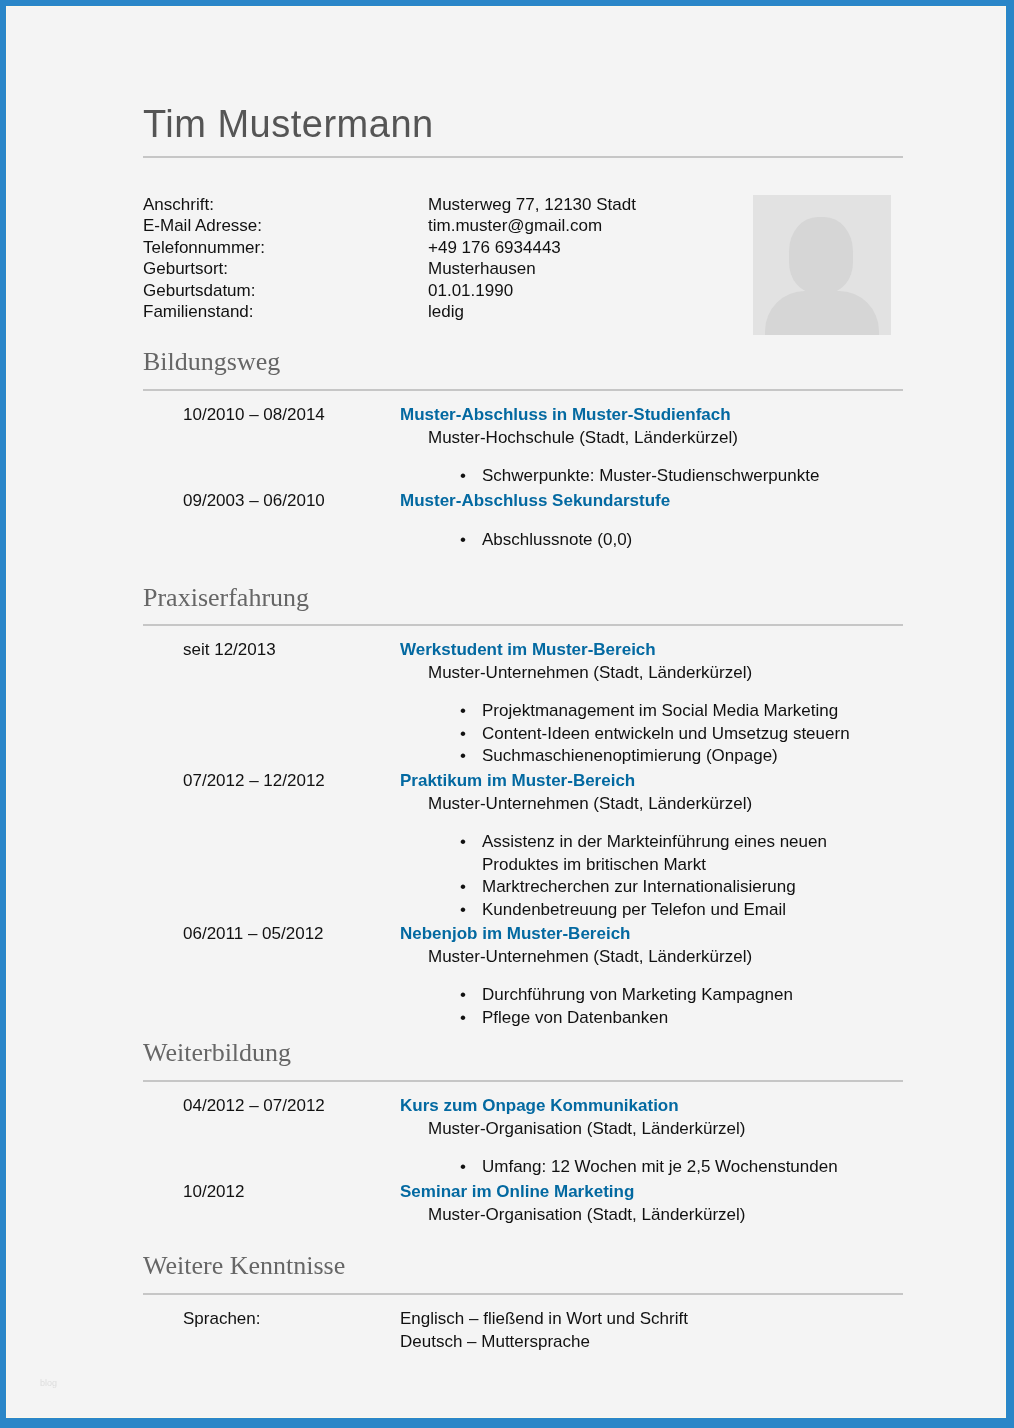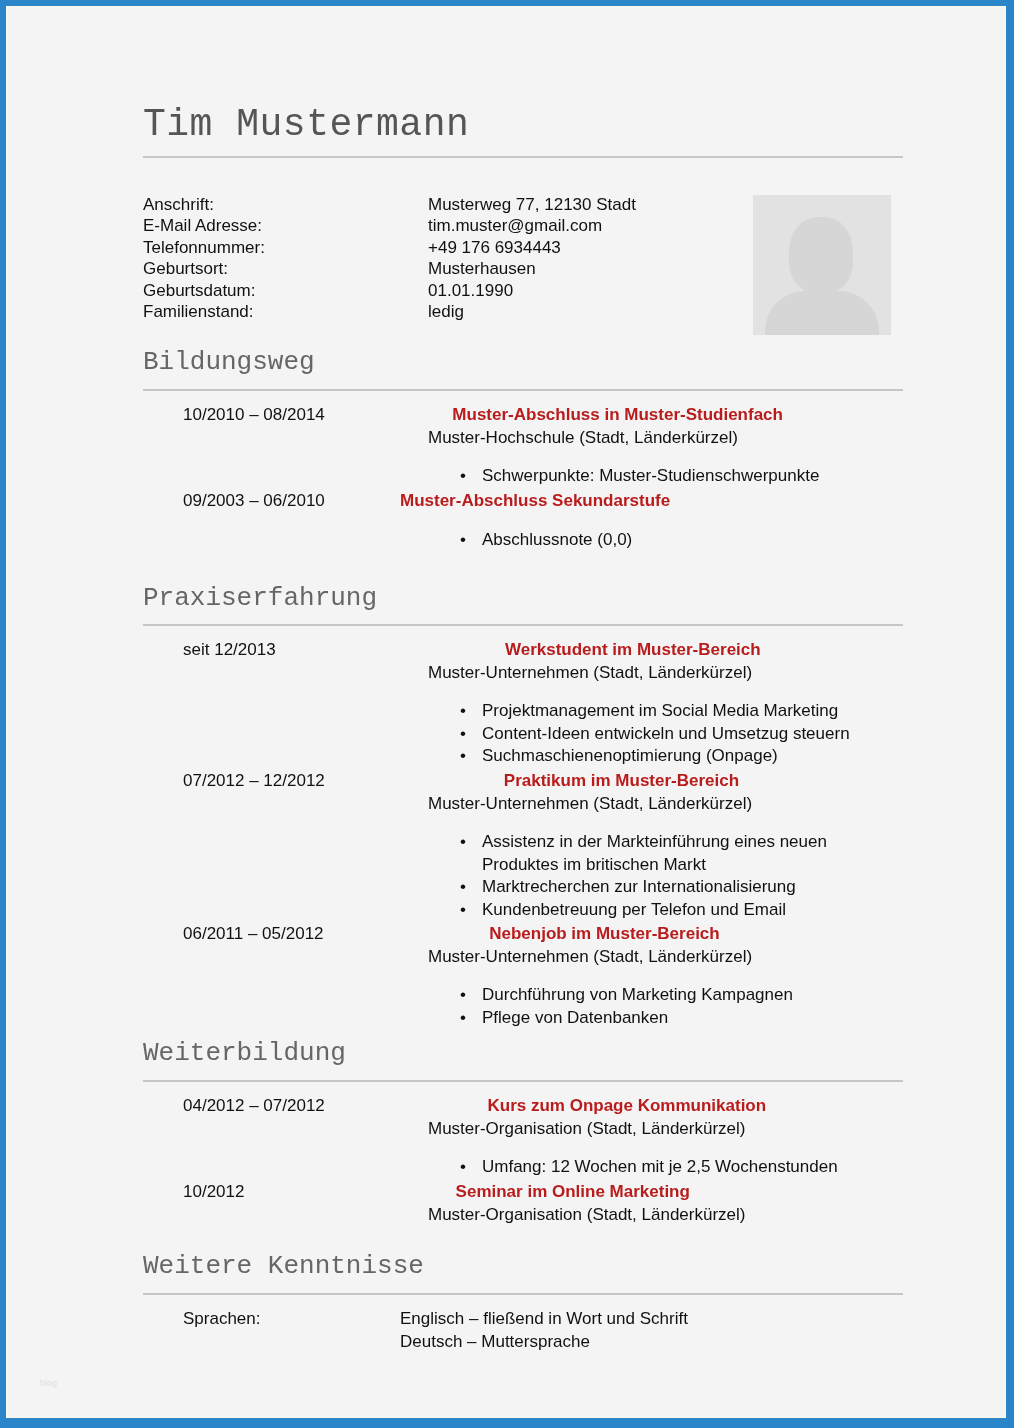--- a/index.html
+++ b/index.html
@@ -8,41 +8,41 @@
     background:#2a86c8;
     font-family:"Liberation Sans", sans-serif;
   }
   .frame {
     position:absolute; left:6px; top:6px; width:1000px; height:1412px;
     background:#f4f4f4; border:1px solid #fbf8ea; box-sizing:border-box;
   }
   .page { position:absolute; left:136px; top:0; width:760px; }
   .name {
     position:absolute; top:96px; left:0;
-    font-family:Liberation Mono, monospace; font-size:38px; color:#555;
+    font-family:Liberation Sans, sans-serif; font-size:38px; color:#555;
     letter-spacing:0.5px; font-weight:normal; margin:0;
   }
   .rule { position:absolute; left:0; width:760px; height:2px; background:#c6c6c6; }
   .contact { position:absolute; top:187px; left:0; font-size:17px; color:#111; line-height:21.4px; }
   .contact .row { display:flex; }
   .contact .lbl { width:285px; }
   .photo {
     position:absolute; left:610px; top:188px; width:138px; height:140px;
     background:#e2e2e2; overflow:hidden;
   }
   .photo .head { position:absolute; left:36px; top:22px; width:64px; height:76px; background:#d6d6d6; border-radius:45% 45% 40% 40%; }
   .photo .body { position:absolute; left:12px; top:96px; width:114px; height:60px; background:#d6d6d6; border-radius:40px 40px 0 0; }
   .section-title {
     position:absolute; left:0; margin:0; font-weight:normal;
-    font-family:Liberation Mono, monospace; font-size:26px; color:#666;
+    font-family:Liberation Serif, serif; font-size:26px; color:#666;
   }
   .entry { position:absolute; left:0; width:760px; font-size:17px; color:#111; line-height:22.5px; }
   .entry .date { position:absolute; left:0; top:0;margin-left:40px; }
   .entry .content { position:absolute; left:257px; top:0; }
-  .entry .title { color:#b91c1c; font-weight:bold;text-align:center; }
+  .entry .title { color:#0369a1; font-weight:bold; }
   .entry .org { padding-left:28px; }
   .entry ul { margin:16px; padding:0 0 0 66px; list-style:none; }
   .entry li { position:relative; }
   .entry li::before { content:"\2022"; position:absolute; left:-22px; top:0; }
   .footer-mark { position:absolute; left:40px; top:1378px; font-size:9px; color:#ddd; }
 </style>
 </head>
 <body>
 
 <div class="frame">

